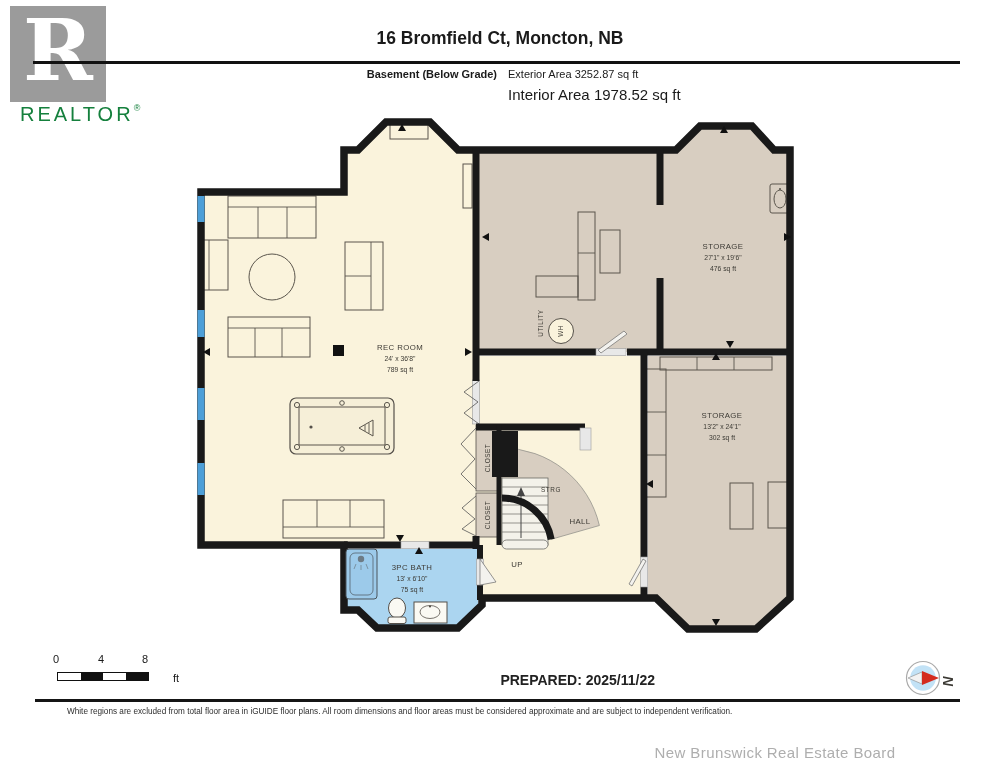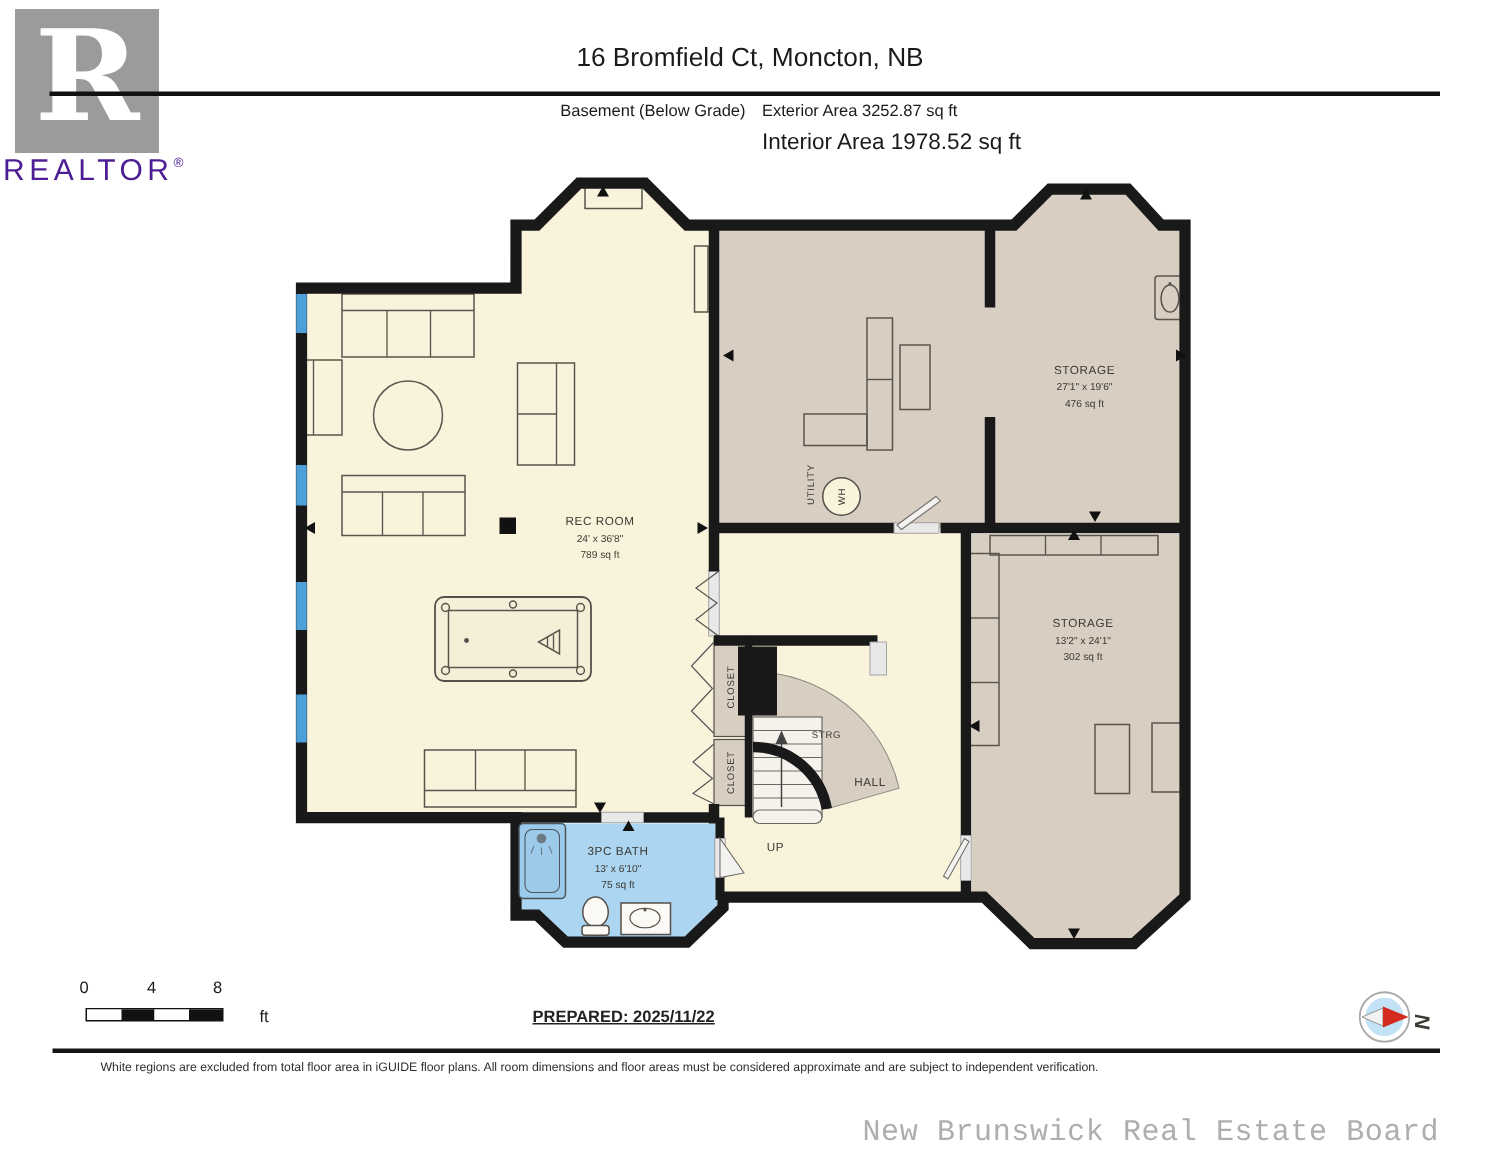--- a/index.html
+++ b/index.html
@@ -4,53 +4,53 @@
 <style>
   html,body{margin:0;padding:0;background:#fff;}
   body{width:995px;height:768px;position:relative;overflow:hidden;
        font-family:"Liberation Sans", sans-serif;color:#1a1a1a;}
   .abs{position:absolute;}
   
   #logo-box{left:10px;top:6px;width:96px;height:96px;background:#9b9b9b;
             display:flex;align-items:center;justify-content:center;}
   #logo-r{font-family:"DejaVu Serif", serif;font-weight:bold;font-size:84px;
           color:#fff;line-height:1;margin-top:-6px;}
-  #logo-word{left:2px;top:103px;font-size:20px;letter-spacing:3px;color:#4c1d95;}
+  #logo-word{left:20px;top:103px;font-size:20px;letter-spacing:3px;color:#15803d;}
   #logo-reg{font-size:9px;vertical-align:top;}
   #page-title{left:200px;top:28px;width:600px;text-align:center;
-              font-size:17.5px;font-weight:normal;}
+              font-size:17.5px;font-weight:bold;}
   #header-rule{left:33px;top:61px;width:927px;height:2.5px;background:#111;}
   #floor-label{left:260px;top:68px;width:237px;text-align:right;
-               font-size:11px;font-weight:normal;}
+               font-size:11px;font-weight:bold;}
   #ext-area{left:508px;top:68px;font-size:11px;}
   #int-area{left:508px;top:86px;font-size:15px;}
   
   #plan{left:185px;top:105px;width:625px;height:560px;}
   text{font-family:"Liberation Sans", sans-serif;fill:#3c3a34;}
   .room-name{font-size:7.8px;letter-spacing:.4px;}
   .room-dim{font-size:6.8px;}
   .small-lab{font-size:6.4px;letter-spacing:.5px;}
   .furn{fill:none;stroke:#5a554c;stroke-width:1;}
   .furnl{stroke:#5a554c;stroke-width:0.9;}
   .wall{stroke:#191919;fill:none;}
   .marker{fill:#111;}
   .doorgap{fill:#e8e8e8;stroke:#9a9a9a;stroke-width:0.6;}
   .leaf{fill:#f3f2ee;stroke:#6a6a6a;stroke-width:0.7;}
   
   #scale-nums span{position:absolute;top:653px;font-size:11px;}
   #scalebar{left:57px;top:672px;width:90px;height:7px;border:1.3px solid #111;
             display:flex;}
   #scalebar div{flex:1;}
   #scale-ft{left:153px;top:672px;font-size:11px;margin-left:20px;}
-  #prepared{left:355px;top:672px;width:300px;text-align:left;
-            font-size:11px;font-weight:bold;color:#222;text-decoration:underline;}
+  #prepared{left:355px;top:672px;width:300px;text-align:right;
+            font-size:14px;font-weight:bold;color:#222;}
   #footer-rule{left:35px;top:699px;width:925px;height:3px;background:#151515;}
   #disclaimer{left:35px;top:707px;width:760px;font-size:8.2px;color:#2e2e2e;margin-left:32px;}
-  #board{left:575px;top:744px;width:400px;text-align:left;
-         font-size:20px;color:#aeaeae;letter-spacing:.4px;font-family:Liberation Mono, monospace;}
+  #board{left:575px;top:744px;width:400px;text-align:center;
+         font-size:15px;color:#aeaeae;letter-spacing:.4px;}
   #compass{left:900px;top:655px;width:62px;height:46px;}
 </style>
 </head>
 <body>
 
 <div class="abs" id="logo-box">
   <span id="logo-r">R</span>
 </div>
 <div class="abs" id="logo-word"><span>REALTOR</span><span id="logo-reg">®</span></div>
 <div class="abs" id="page-title">16 Bromfield Ct, Moncton, NB</div>

